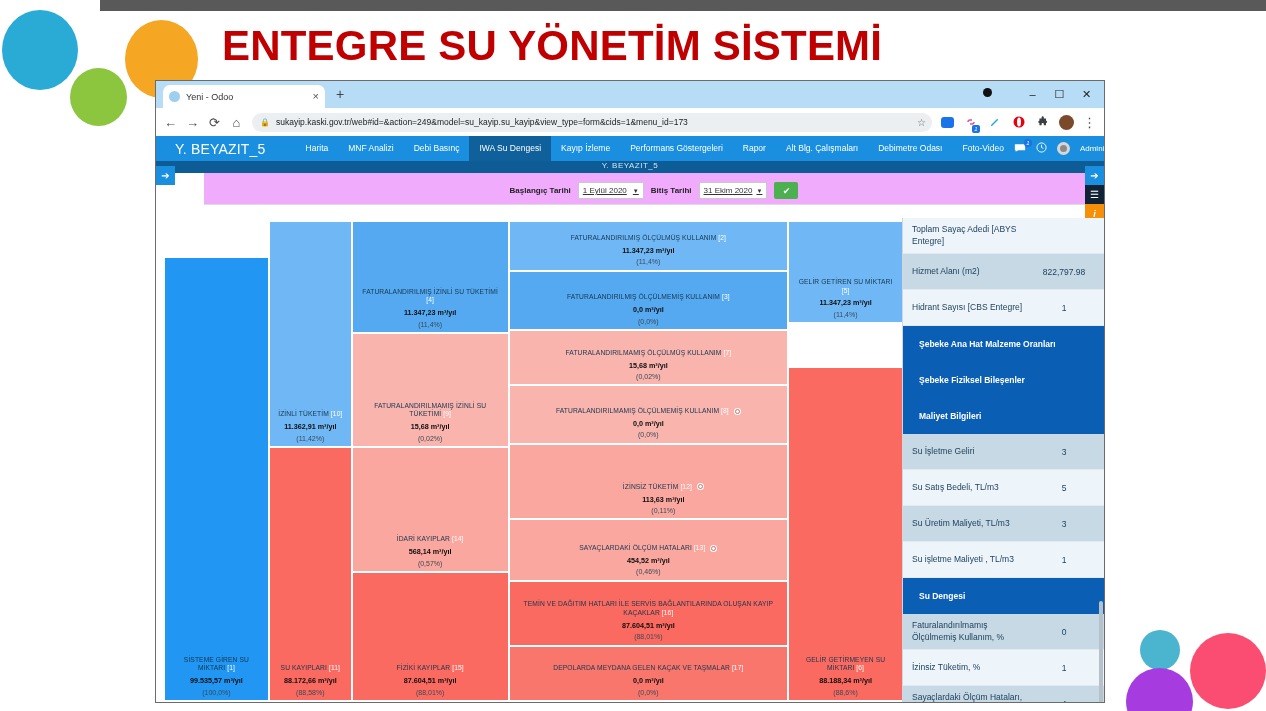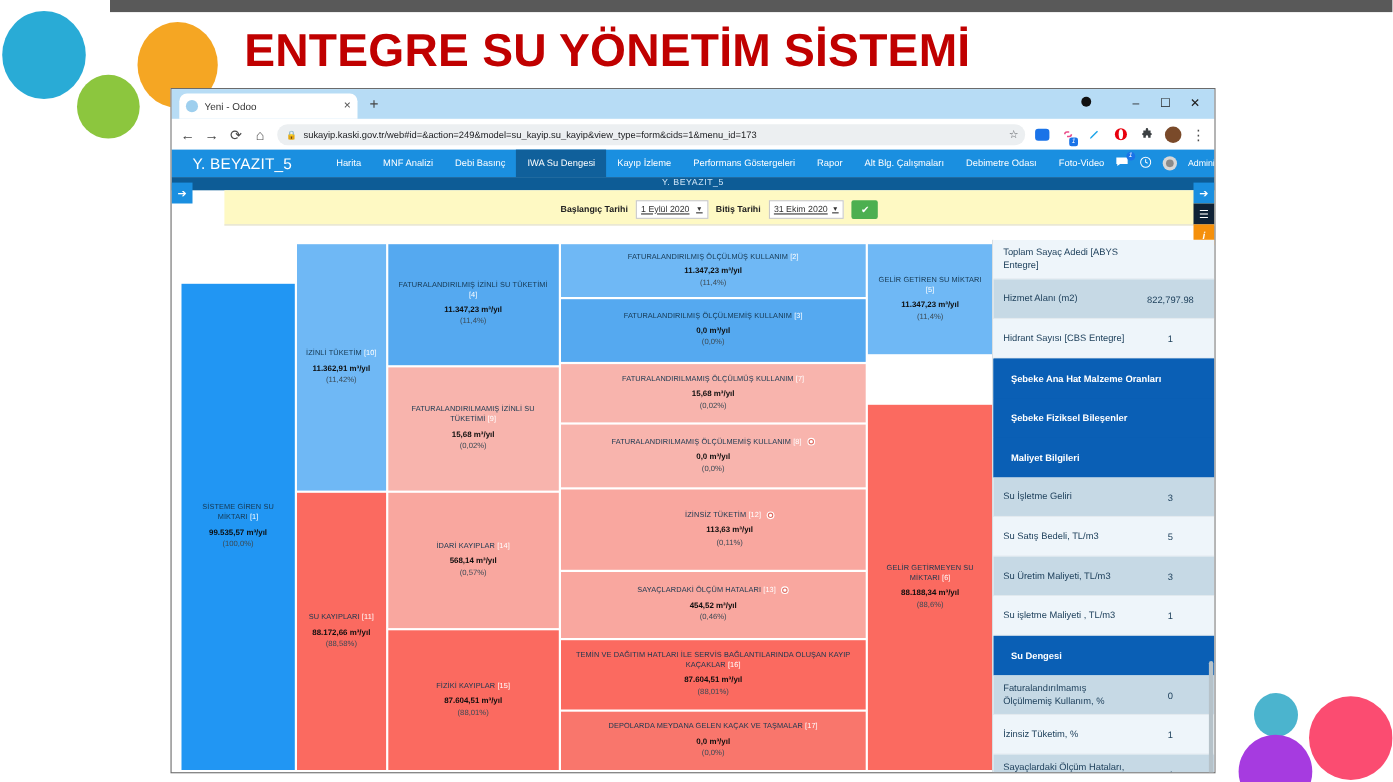--- a/index.html
+++ b/index.html
@@ -80,21 +80,21 @@
   .avatar-odoo { width:13px; height:13px; border-radius:50%; background:#d7d7d7;
                  display:flex; align-items:center; justify-content:center; }
   .avatar-odoo::after { content:""; width:7px; height:7px; border-radius:50%; background:#8a8a8a; }
 
   
   .breadstrip { height:12px; background:#0d5c96; position:relative; }
   .breadtext { position:absolute; left:50%; transform:translateX(-50%); top:0px;
                color:#cfe6f8; font-size:8px; letter-spacing:0.5px; }
 
   
-  .ctrlrow { height:32px; background:#fef9c3; position:relative; border-bottom:1px solid #ddd;margin-left:48px; }
+  .ctrlrow { height:32px; background:#f0abfc; position:relative; border-bottom:1px solid #ddd;margin-left:48px; }
   .ctrlrow .inner { position:absolute; left:0; right:0; top:9px; display:flex;
                     align-items:center; justify-content:center; gap:7px; }
   .lbl { font-size:8px; font-weight:700; color:#222; }
   .sel { background:#fff; border:1px solid #c9c9c9; height:17px; min-width:66px;
          font-size:8px; color:#333; display:flex; align-items:center; justify-content:space-between;
          padding:0 4px; gap:4px;text-decoration:underline; }
   .sel .cv { font-size:6px; }
   .gobtn { width:24px; height:17px; background:#4CAF50; color:#fff; border-radius:2px;
            display:flex; align-items:center; justify-content:center; font-size:9px; }
 
@@ -103,21 +103,21 @@
              align-items:center; justify-content:center; font-size:10px; color:#fff; }
   .sb-left  { left:0px;   top:85px;  background:#1a8fe0; }
   .sb-rarrow{ right:0px;  top:85px;  background:#1a8fe0; }
   .sb-menu  { right:0px;  top:104px; background:#0f2236; }
   .sb-info  { right:0px;  top:123px; background:#F5900B; font-style:italic; font-weight:700; font-size:9px; }
 
   
   .body-area { position:absolute; left:0; top:137px; right:0; bottom:0; display:flex; }
   .tm { position:relative; width:746px; height:486px; padding:4px 0 4px 9px; display:flex; gap:2px; }
   .col { display:flex; flex-direction:column; gap:2px; }
-  .cell { display:flex; flex-direction:column; align-items:center; justify-content:center;
+  .cell { display:flex; flex-direction:column; align-items:center; justify-content:flex-end;
           text-align:center; padding:3px 5px; line-height:1.32; }
   .cell .nm { font-size:6.7px; color:#15364f; letter-spacing:0.1px; }
   .cell .nm .idx { color:#ffffff; }
   .cell .val { font-size:7.2px; font-weight:700; color:#0d0d0d; margin-top:3px; }
   .cell .pct { font-size:7px; color:#3b4a55; margin-top:2px; }
   .gear { display:inline-flex; width:7px; height:7px; border-radius:50%; background:#fff;
           align-items:center; justify-content:center; margin-left:3px; vertical-align:middle; }
   .gear::after { content:""; width:3px; height:3px; border-radius:50%; border:1px solid #e06a5e; }
 
   .blue-d  { background:#2196f3; }

